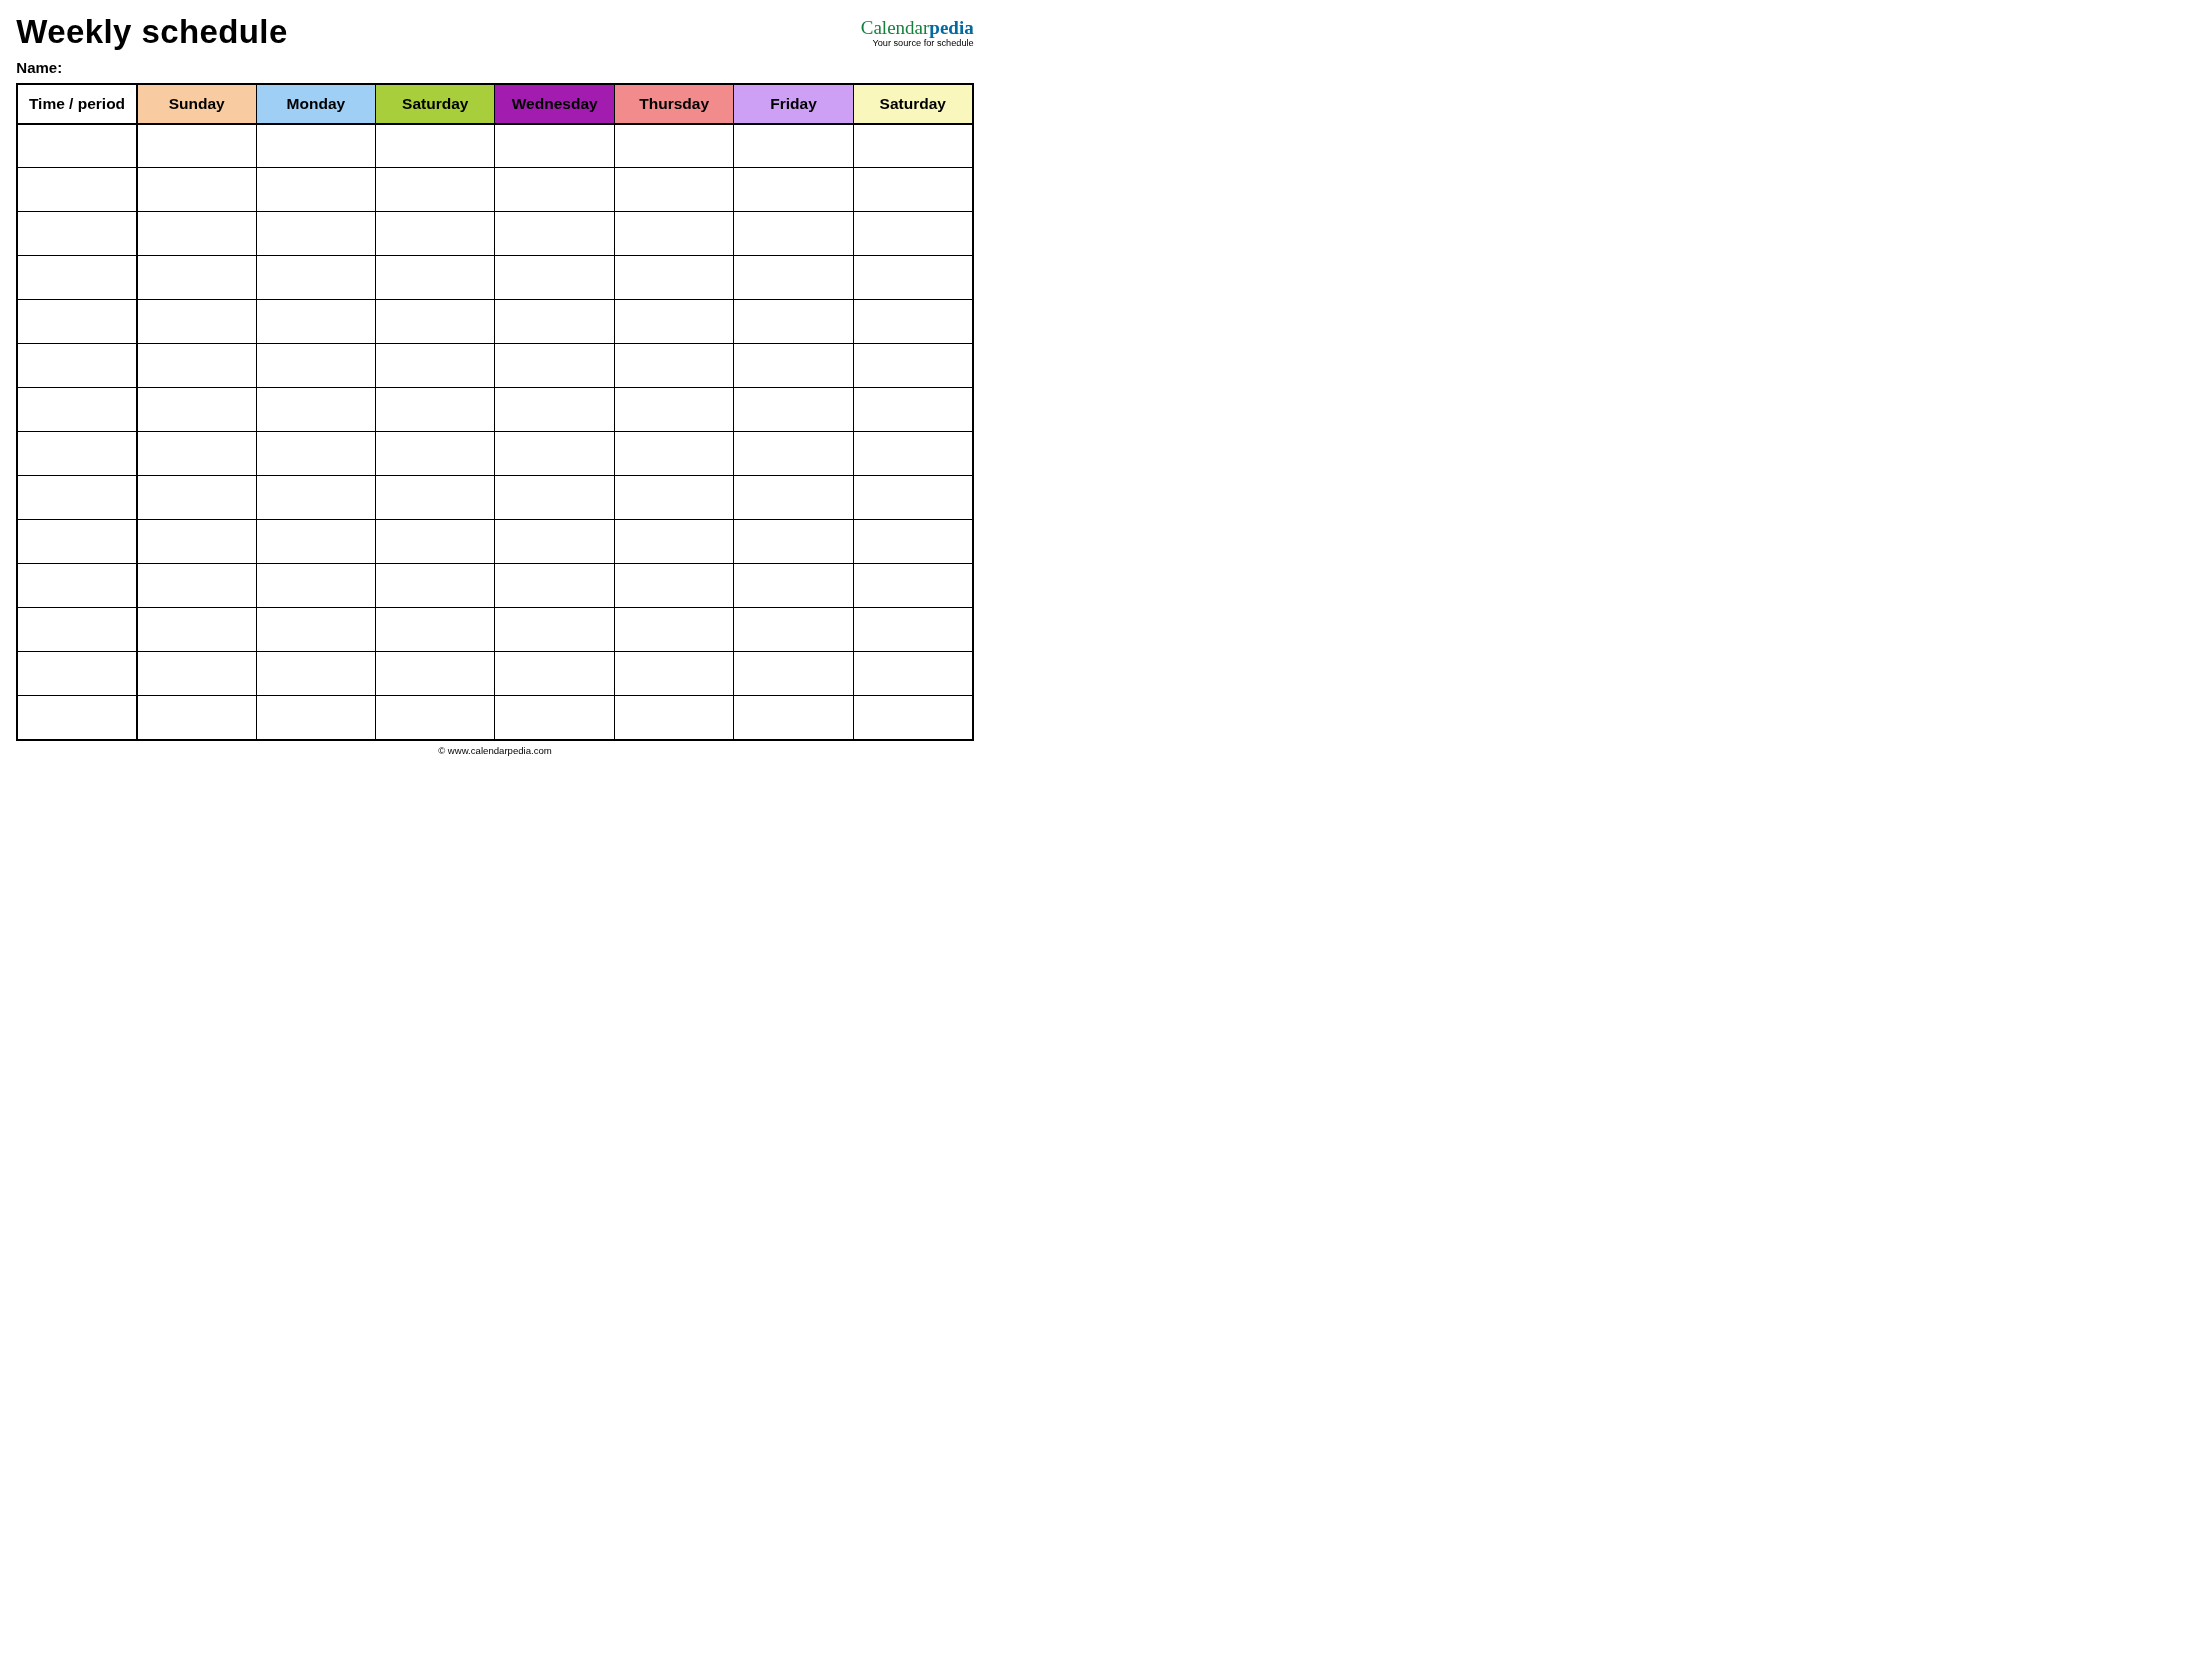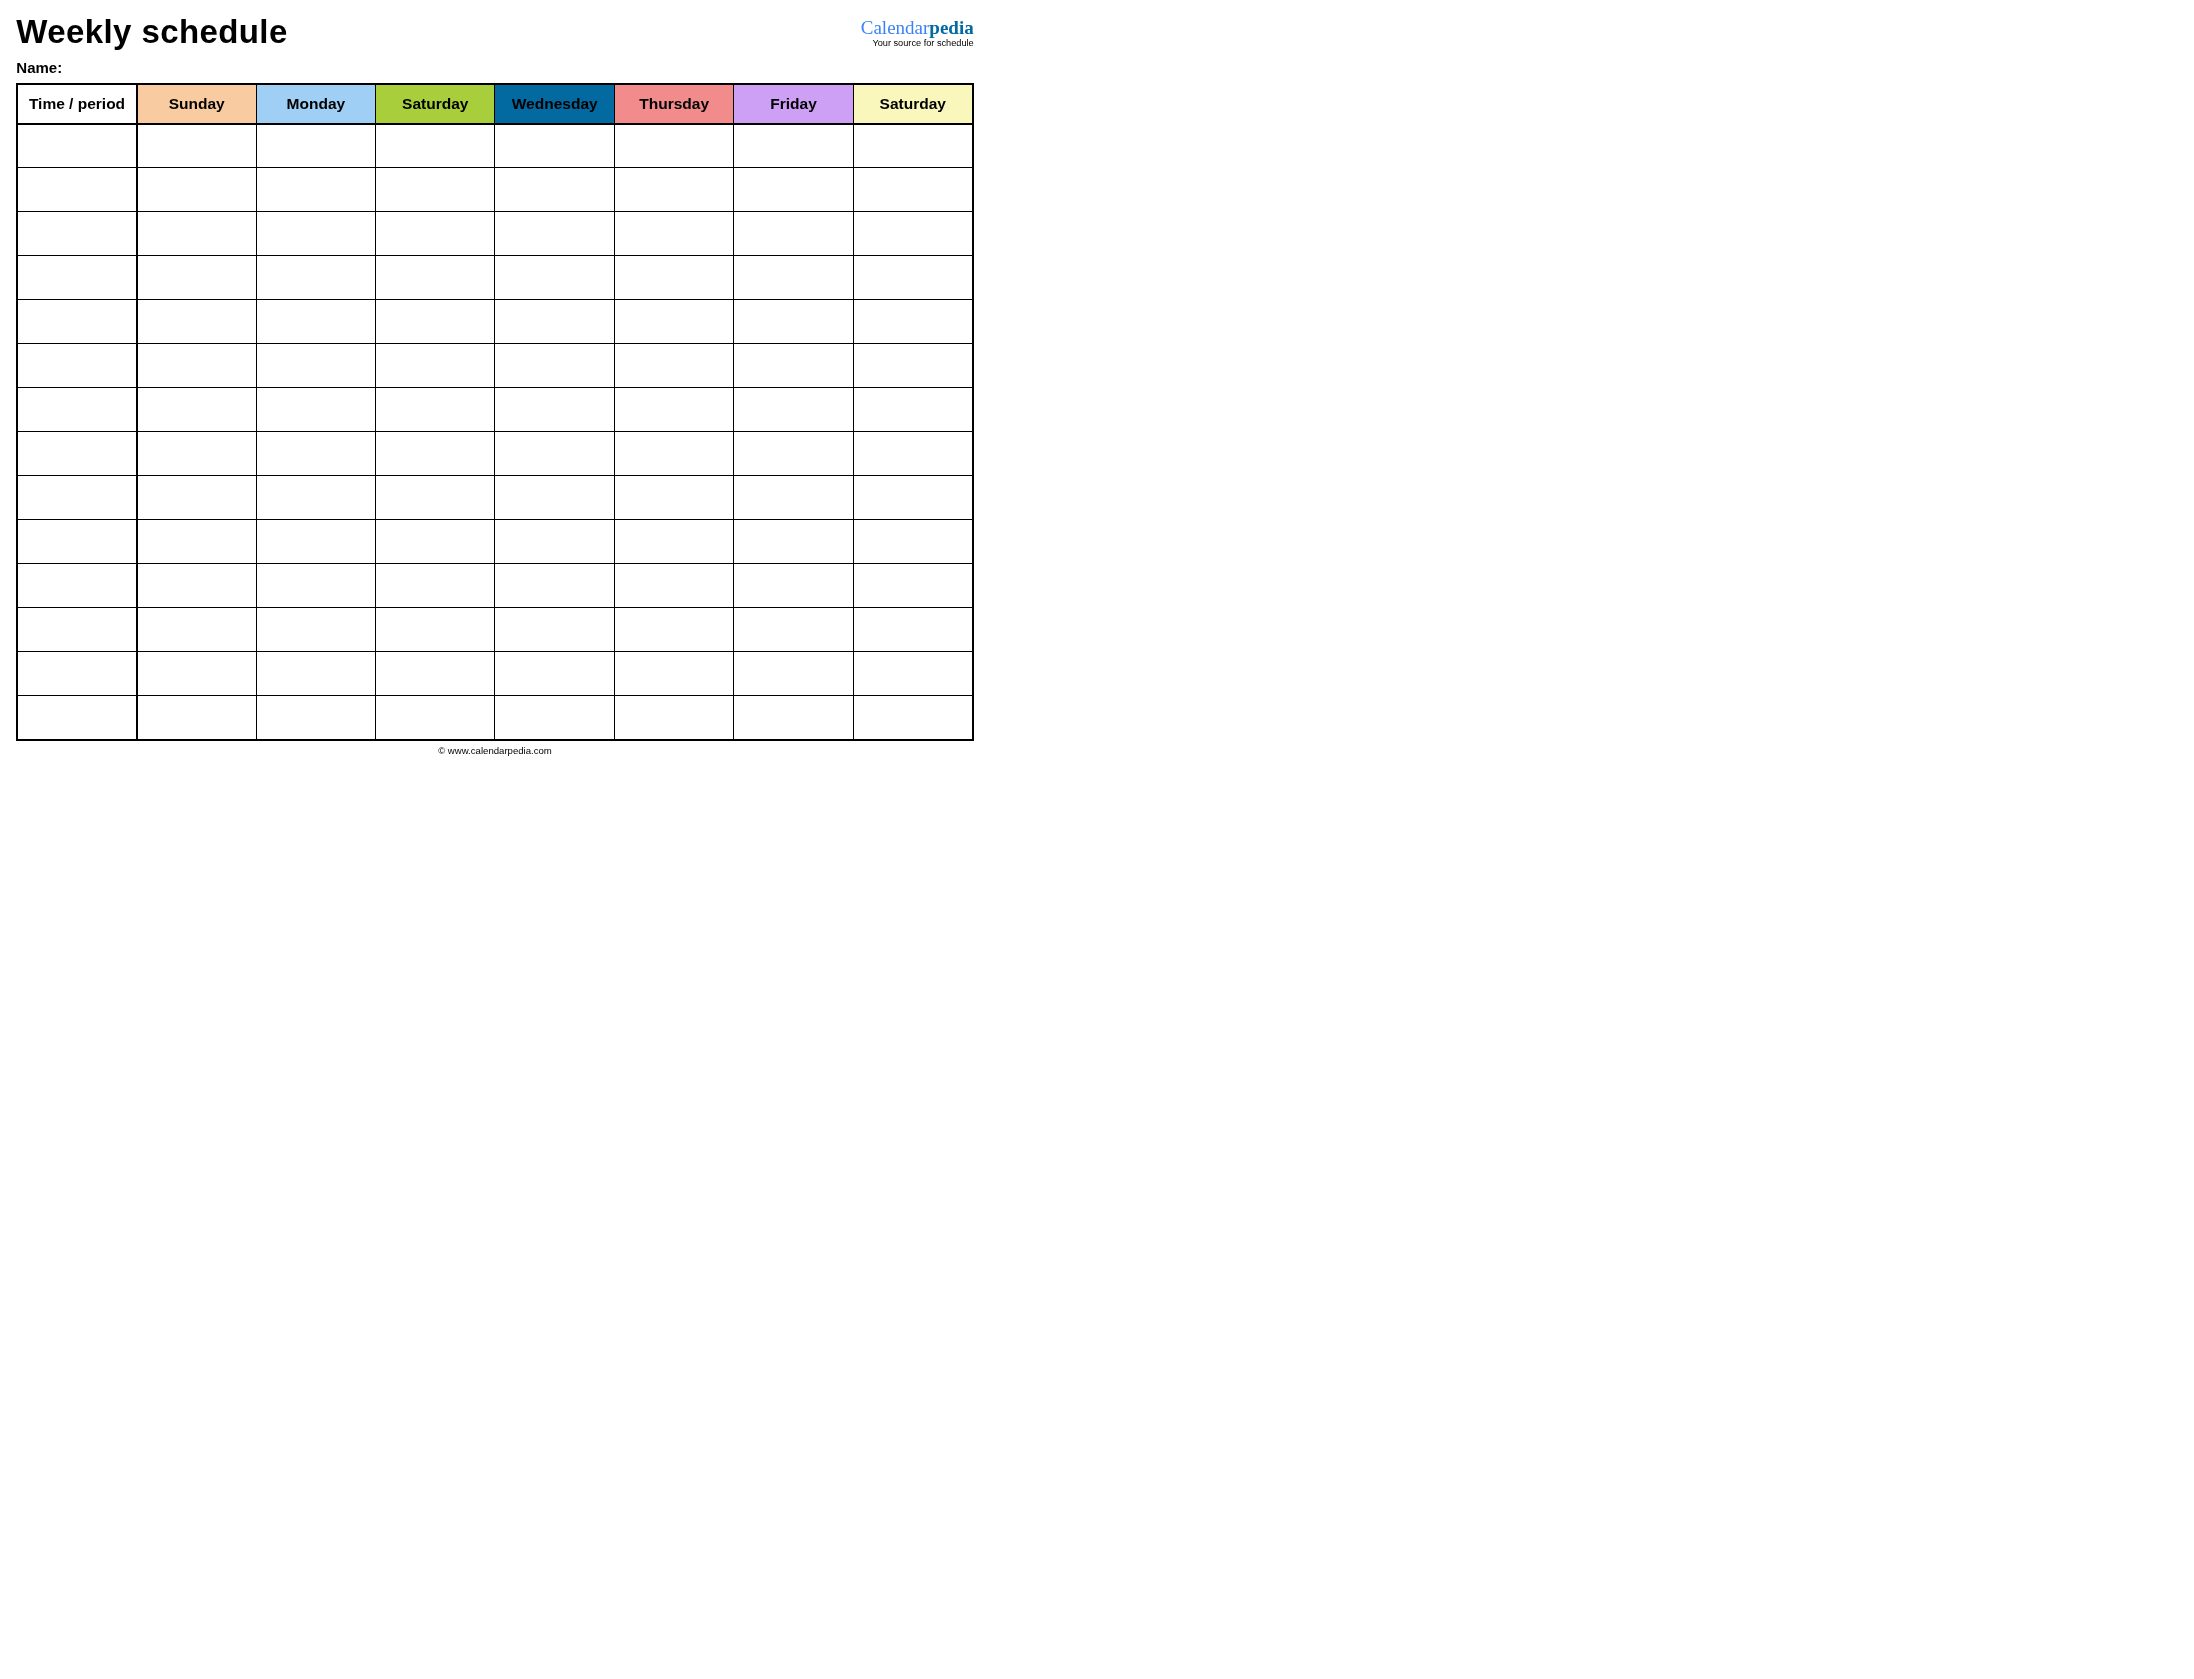--- a/index.html
+++ b/index.html
@@ -21,21 +21,21 @@
     letter-spacing: 0.4px;
   }
   .brand {
     text-align: right;
     line-height: 1.1;
     padding-top: 1.5px;
   }
   .brand-main {
     font-size: 19px;
     font-weight: normal;
-    color: #3b82f6;
+    color: #15803d;
     font-family: "Times New Roman", Georgia, serif;
   }
   .brand-accent {
     color: #0369a1;
     font-weight: bold;
     font-family: "Times New Roman", Georgia, serif;
   }
   .brand-tag {
     font-size: 9.2px;
     color: #000;
@@ -99,21 +99,21 @@
   <span></span>
 </div>
 
 <table class="schedule">
   <thead>
     <tr id="header-row">
         <th class="time-col">Time / period</th>
         <th style="background: rgb(248, 203, 160);">Sunday</th>
         <th style="background: rgb(159, 207, 245);">Monday</th>
         <th style="background: rgb(168, 207, 59);">Saturday</th>
-        <th style="background: #0369a1;">Wednesday</th>
+        <th style="background: #a21caf;">Wednesday</th>
         <th style="background: rgb(242, 139, 139);">Thursday</th>
         <th style="background: rgb(205, 160, 245);">Friday</th>
         <th style="background: rgb(249, 247, 188);">Saturday</th>
       </tr>
   </thead>
   <tbody id="body-rows">
       <tr>
         <td class="time-col"></td>
         <td></td>
         <td></td>

